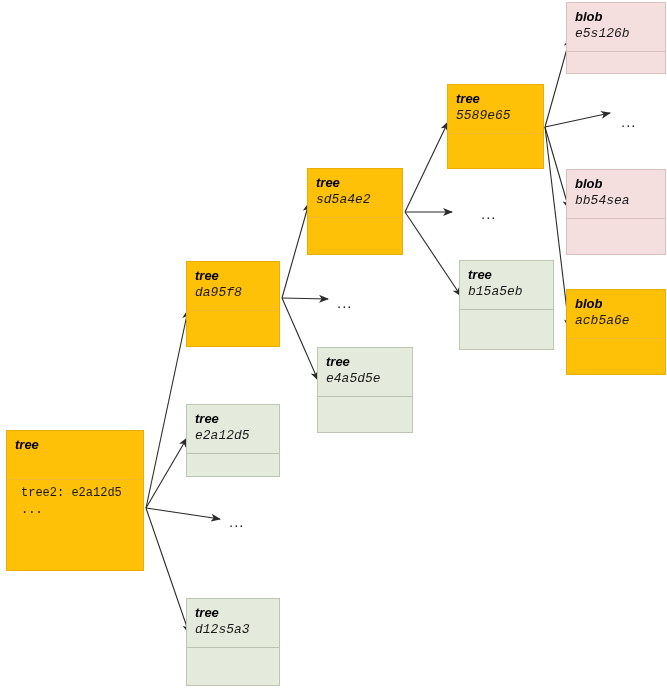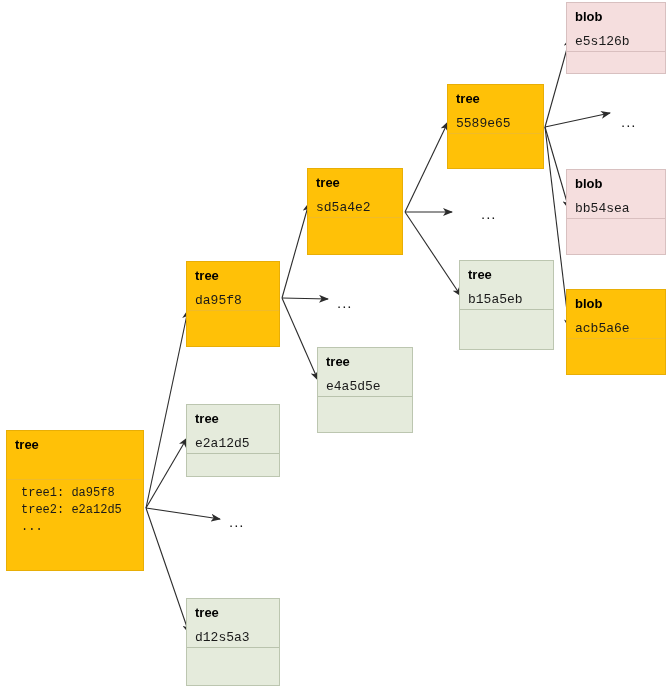--- a/index.html
+++ b/index.html
@@ -28,36 +28,37 @@
     box-sizing: border-box;
     border: 1px solid #b9b9b9;
     display: flex;
     flex-direction: column;
     overflow: hidden;
   }
   .node .hdr {
     box-sizing: border-box;
     padding: 6px 8px 5px 8px;
     flex: 0 0 auto;
+    font-style: italic;
   }
   .node .kind {
     font-family: "Liberation Sans", sans-serif;
     font-weight: bold;
     font-size: 13px;
     line-height: 15px;
     color: #000000;
     display: block;
   }
   .node .hash {
     font-family: "Liberation Mono", monospace;
     font-size: 13px;
     line-height: 17px;
     color: #1a1a1a;
     display: block;
-    margin-top: 9px;
+    margin-top: 1px;
     white-space: pre;
   }
   .node .divider {
     height: 1px;
     background: #c9c9c9;
     flex: 0 0 auto;
   }
   .node .body {
     flex: 1 1 auto;
     box-sizing: border-box;
@@ -122,21 +123,20 @@
         <line x1="545" y1="127" x2="569" y2="328" stroke="#2b2b2b" stroke-width="1.1" marker-end="url(#arrowhead)"></line>
       </g>
   </svg>
   <div id="nodes-layer">
       <div class="node orange" style="left: 6px; top: 430px; width: 138px; height: 141px;">
         <div class="hdr" style="height: 48px;">
           <span class="kind">tree</span>
         </div>
         <div class="divider"></div>
         <div class="body">
-          <span class="entry">tree1: da95f8</span>
           <span class="entry">tree2: e2a12d5</span>
           <span class="entry">...</span>
         </div>
       </div>
       <div class="node orange" style="left: 186px; top: 261px; width: 94px; height: 86px;">
         <div class="hdr" style="height: 48px;">
           <span class="kind">tree</span>
           <span class="hash">da95f8</span>
         </div>
         <div class="divider"></div>

